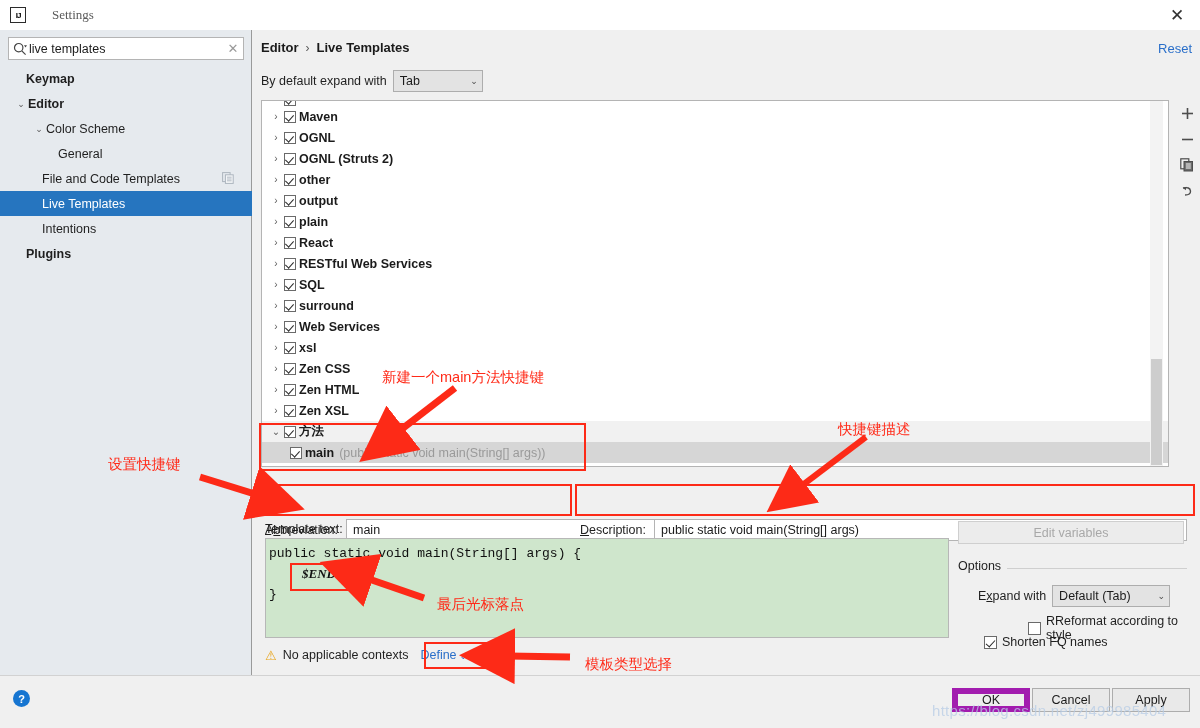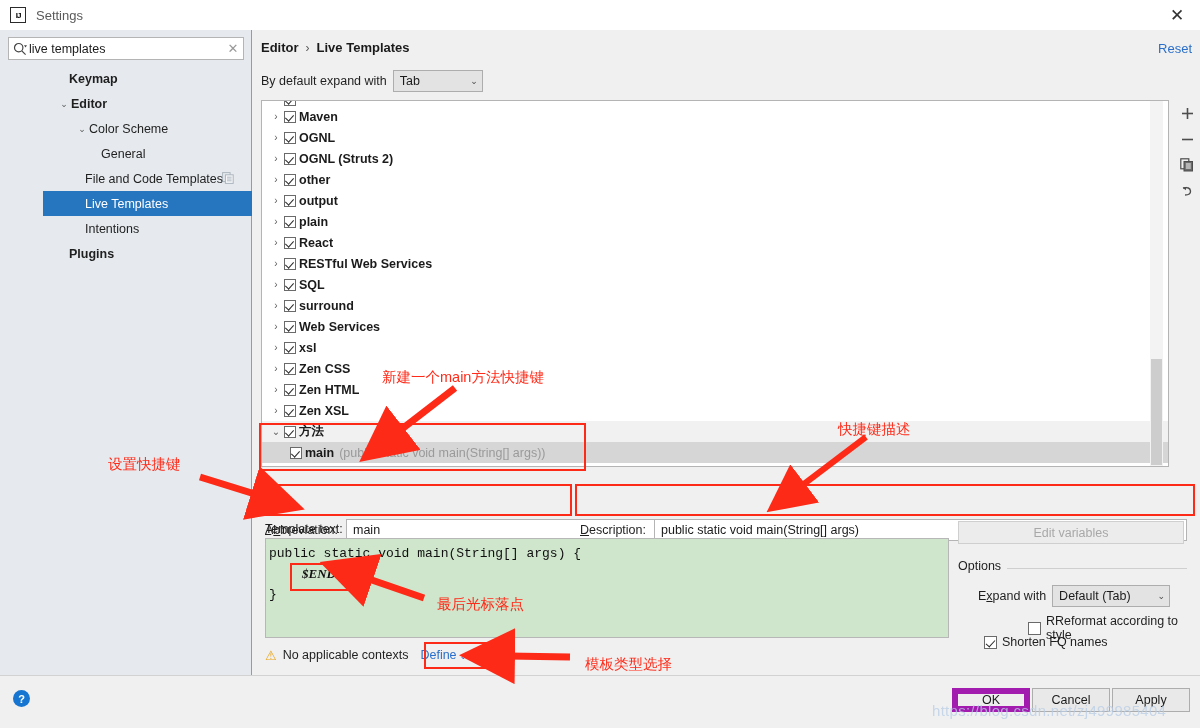--- a/index.html
+++ b/index.html
@@ -26,21 +26,21 @@
   }
   .ij-logo {
     width: 16px; height: 16px; margin-left: 10px;
     background: #ffffff; border: 1px solid #2b2b2b;
     display: flex; align-items: center; justify-content: center;
     font-size: 8px; font-weight: bold; color: #000;
     font-family: "Liberation Sans", sans-serif;
     letter-spacing: -1px;
   }
   .title-text {
-    margin-left: 10px; font-size: 13px; color: #5a5a5a;
+    margin-left: 26px; font-size: 13px; color: #5a5a5a; font-family: Liberation Serif, serif;
   }
   .win-close {
     position: absolute; right: 0; top: 0; width: 46px; height: 30px;
     display: flex; align-items: center; justify-content: center;
     font-size: 17px; color: #333; font-family: "Liberation Sans", sans-serif;
     cursor: default;
   }
 
   
   .leftpanel {
@@ -58,21 +58,21 @@
     color: #555;
   }
   .search-icon svg { display: block; }
   .search-value {
     flex: 1; font-size: 12.5px; color: #1b1b1b; margin-left: -2px;
   }
   .search-clear {
     width: 20px; text-align: center; color: #9a9a9a; font-size: 13px;
   }
 
-  .tree { position: absolute; left: 0; top: 36px; width: 252px; padding-left: 43px; }
+  .tree { position: absolute; left: 0; top: 36px; width: 252px; }
   .tree-item {
     height: 25px; display: flex; align-items: center;
     position: relative; padding-left: 10px; font-size: 12.5px;
   }
   .tree-item .arrow {
     width: 14px; display: inline-block; text-align: center;
     color: #5a5a5a; font-size: 9px;
   }
   .tree-item .lbl { white-space: nowrap; }
   .tree-item.bold .lbl { font-weight: bold; }

